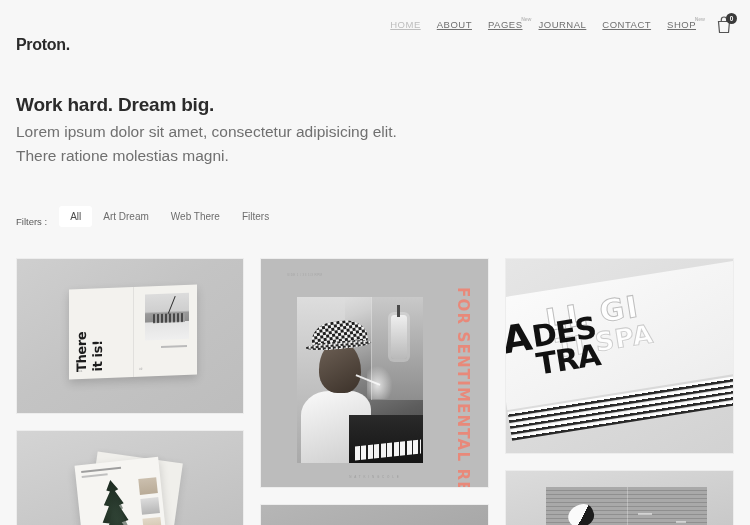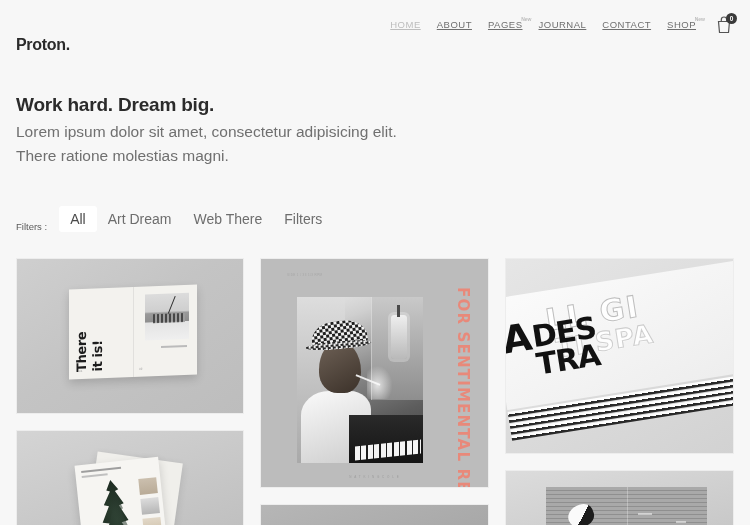--- a/index.html
+++ b/index.html
@@ -64,21 +64,21 @@
 
   
   .filters {
     position: absolute; left: 16px; top: 206px;
     display: flex; align-items: flex-end;
   }
   .filters-label {
     font-size: 9.5px; color: #5a5a5a; margin-right: 12px; white-space: nowrap;
   }
   .filter-item {
-    font-size: 14px; color: #6d6d6d;
+    font-size: 10px; color: #6d6d6d;
     padding: 5px 11px; border-radius: 3px;
     cursor: pointer; white-space: nowrap;
   }
   .filter-item.active { background: #ffffff; color: #4a4a4a; }
 
   
   .gallery { position: absolute; left: 16px; top: 258px; width: 718px; }
   .card {
     position: absolute; background: #c3c3c3; overflow: hidden;
     border: 1px solid #ededed; cursor: pointer;

